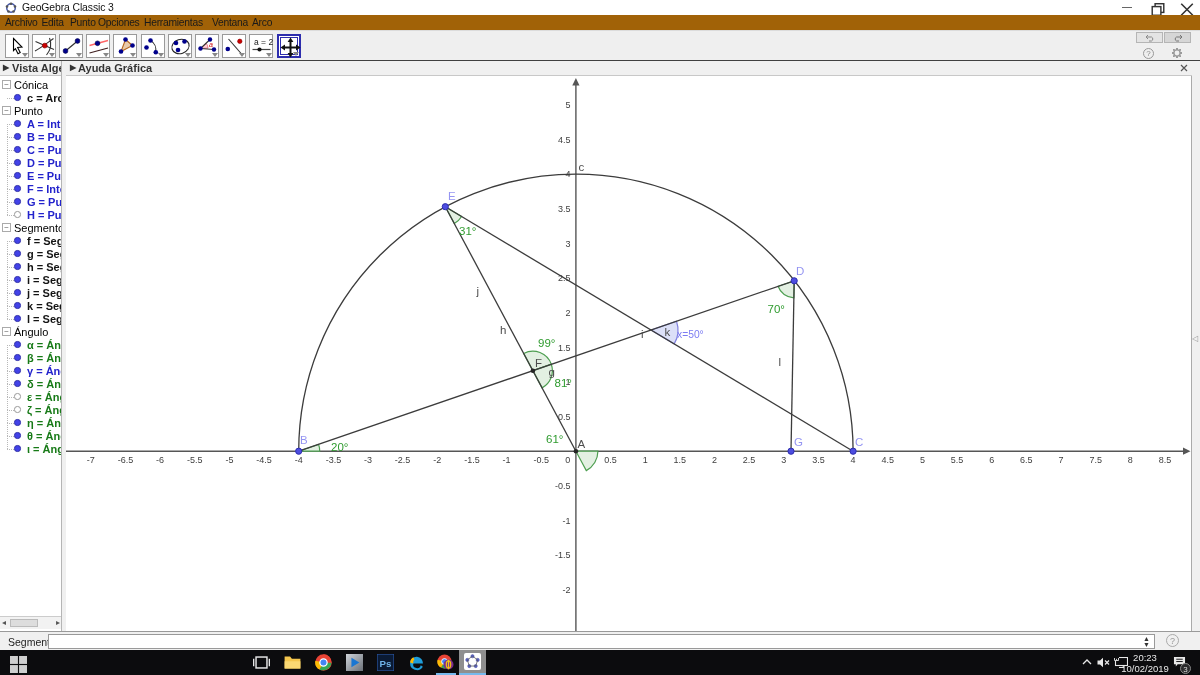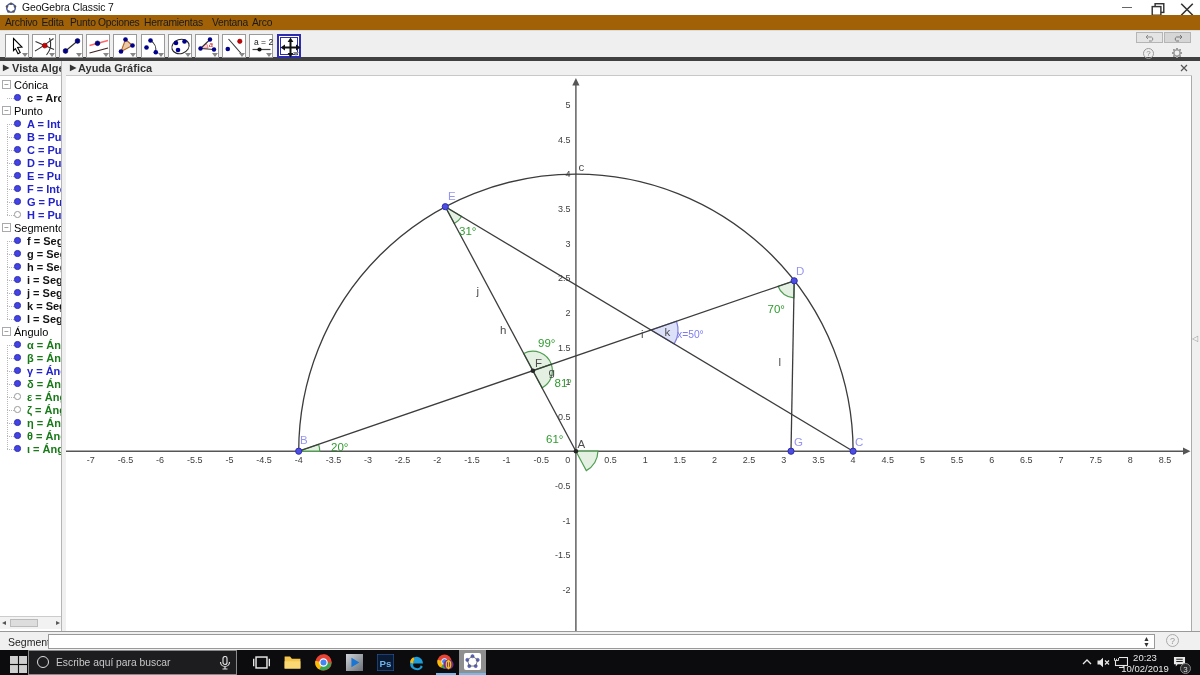--- a/index.html
+++ b/index.html
@@ -1,21 +1,21 @@
 <!DOCTYPE html>
 <html><head><meta charset="utf-8">
 <style>
 *{margin:0;padding:0;box-sizing:border-box;}
 html,body{width:1200px;height:675px;overflow:hidden;font-family:"Liberation Sans",sans-serif;background:#fff;}
 #titlebar{position:absolute;left:0;top:0;width:1200px;height:15px;background:#fff;}
 #title{position:absolute;left:22px;top:2px;font-size:10.4px;letter-spacing:-0.1px;color:#111;}
 .wbtn{position:absolute;top:0;width:14px;height:13px;color:#333;font-size:10px;text-align:center;line-height:13px;}
 #menubar{position:absolute;left:0;top:15px;width:1200px;height:15px;background:#a16207;font-size:10.3px;letter-spacing:-0.25px;color:#1a1a1a;}
 #menubar span{position:absolute;top:2px;}
-#toolbar{position:absolute;left:0;top:30px;width:1200px;height:31px;background:#efefef;border-top:1px solid #dcdcdc;border-bottom:4px solid #404040;}
+#toolbar{position:absolute;left:0;top:30px;width:1200px;height:31px;background:#efefef;border-top:1px solid #dcdcdc;border-bottom:1px solid #404040;}
 .tbtn{position:absolute;top:3px;width:24px;height:24px;background:#fff;border:1px solid #9a9a9a;}
 .tbtn svg{position:absolute;left:0px;top:0px;}
 .tbtn.sel{border:2px solid #2d2dae;box-shadow:inset 0 0 0 1px #fff,inset 0 0 0 2px #2d2dae;}
 .dd{position:absolute;right:0px;bottom:0px;width:0;height:0;border-left:3px solid transparent;border-right:3px solid transparent;border-top:4px solid #888;}
 .ur{position:absolute;width:27px;height:11px;border:1px solid #b5b5b5;background:#e4e4e4;font-size:9px;color:#555;text-align:center;line-height:10px;}
 #main{position:absolute;left:0;top:61px;width:1200px;height:570px;background:#f0f0f0;}
 #alg{position:absolute;left:0;top:0;width:62px;height:570px;background:#fff;border-right:1px solid #b5b5b5;overflow:hidden;}
 #alghead{position:absolute;left:0;top:0;width:62px;height:15px;background:#f0f0f0;border-bottom:1px solid #c8c8c8;font-size:11px;font-weight:bold;color:#333;white-space:nowrap;overflow:hidden;}
 .arow{position:absolute;left:0;height:13px;width:62px;white-space:nowrap;overflow:hidden;font-size:11px;}
 .mbox{position:absolute;left:2px;top:1px;width:9px;height:9px;border:1px solid #aaa;background:#fff;color:#666;font-size:8px;line-height:7px;text-align:center;}
@@ -43,21 +43,21 @@
 <body>
 <div id="titlebar">
 <svg width="12" height="12" style="position:absolute;left:5px;top:2px" viewBox="0 0 24 24">
       <circle cx="12" cy="12" r="8.5" fill="none" stroke="#4456aa" stroke-width="3"></circle>
       <circle cx="12" cy="3.5" r="2.6" fill="#555"></circle>
       <circle cx="20" cy="9" r="2.6" fill="#555"></circle>
       <circle cx="17" cy="19" r="2.6" fill="#555"></circle>
       <circle cx="7" cy="19" r="2.6" fill="#555"></circle>
       <circle cx="4" cy="9" r="2.6" fill="#555"></circle>
     </svg>
-<span id="title">GeoGebra Classic 7</span>
+<span id="title">GeoGebra Classic 3</span>
 <span class="wbtn" style="left:1120px;">—</span>
 <svg class="wbtn" style="left:1151px;top:3px" width="9" height="9" viewBox="0 0 9 9">
       <rect x="2.5" y="0.5" width="6" height="6" fill="none" stroke="#333"></rect>
       <rect x="0.5" y="2.5" width="6" height="6" fill="#fff" stroke="#333"></rect>
     </svg>
 <svg class="wbtn" style="left:1180px;top:3px" width="9" height="9" viewBox="0 0 9 9">
       <path d="M0.5 0.5 L8.5 8.5 M8.5 0.5 L0.5 8.5" stroke="#333" stroke-width="1.1"></path>
     </svg>
 </div>
 <div id="menubar">
@@ -534,30 +534,20 @@
 </div>
 <div id="taskbar">
 <svg class="ticon" style="left:10px;top:6px" width="13" height="13" viewBox="0 0 15 15">
       <g fill="#cfcfcf">
         <rect x="0" y="0" width="7" height="7"></rect>
         <rect x="8" y="0" width="7" height="7"></rect>
         <rect x="0" y="8" width="7" height="7"></rect>
         <rect x="8" y="8" width="7" height="7"></rect>
       </g>
     </svg>
-<div id="search">
-<div style="position:absolute;left:8px;top:5px;width:12px;height:12px;border:1.5px solid #ddd;border-radius:50%;"></div>
-<span style="position:absolute;left:27px;top:6px;font-size:10.3px;color:#c8c8c8;">Escribe aquí para buscar</span>
-<svg style="position:absolute;right:5px;top:5px" width="12" height="14" viewBox="0 0 12 14">
-        <g fill="none" stroke="#ddd" stroke-width="1.2">
-          <rect x="4" y="0.5" width="4" height="8" rx="2"></rect>
-          <path d="M1.5 6 a4.5 4.5 0 0 0 9 0 M6 10.5 L6 13 M3.5 13 L8.5 13"></path>
-        </g>
-      </svg>
-</div>
 <svg class="ticon" style="left:253px" width="14" height="14" viewBox="0 0 14 14">
       <g fill="none" stroke="#e8e8e8" stroke-width="1.2">
         <rect x="2.5" y="2.5" width="9" height="9"></rect>
         <path d="M0.5 4 L0.5 10 M13.5 4 L13.5 10"></path>
       </g>
     </svg>
 <svg class="ticon" style="left:284px" width="14" height="14" viewBox="0 0 14 14">
       <path d="M0.5 2 L5 2 L6.5 4 L13.5 4 L13.5 12 L0.5 12 Z" fill="#f4c64e"></path>
       <path d="M0.5 6 L13.5 6 L13.5 12 L0.5 12 Z" fill="#fad873"></path>
     </svg>

